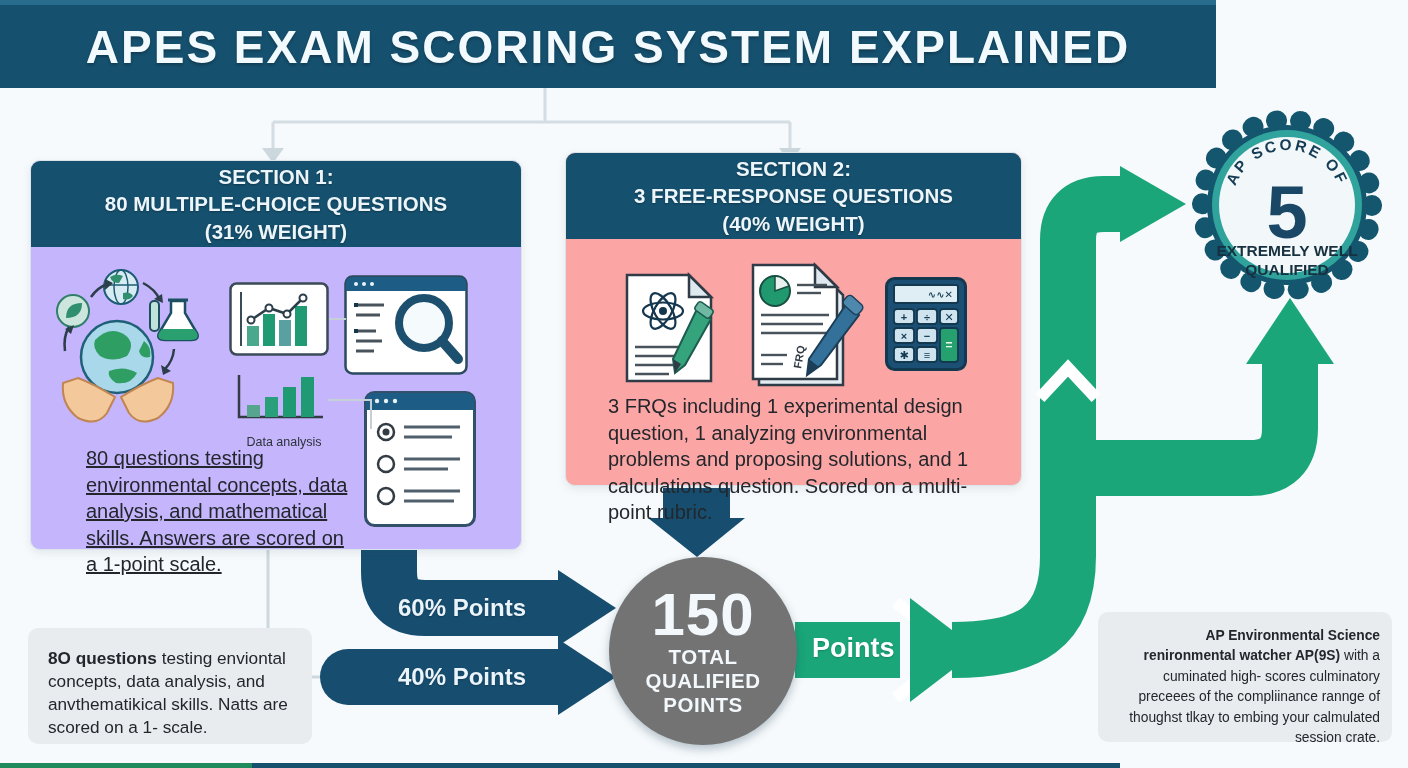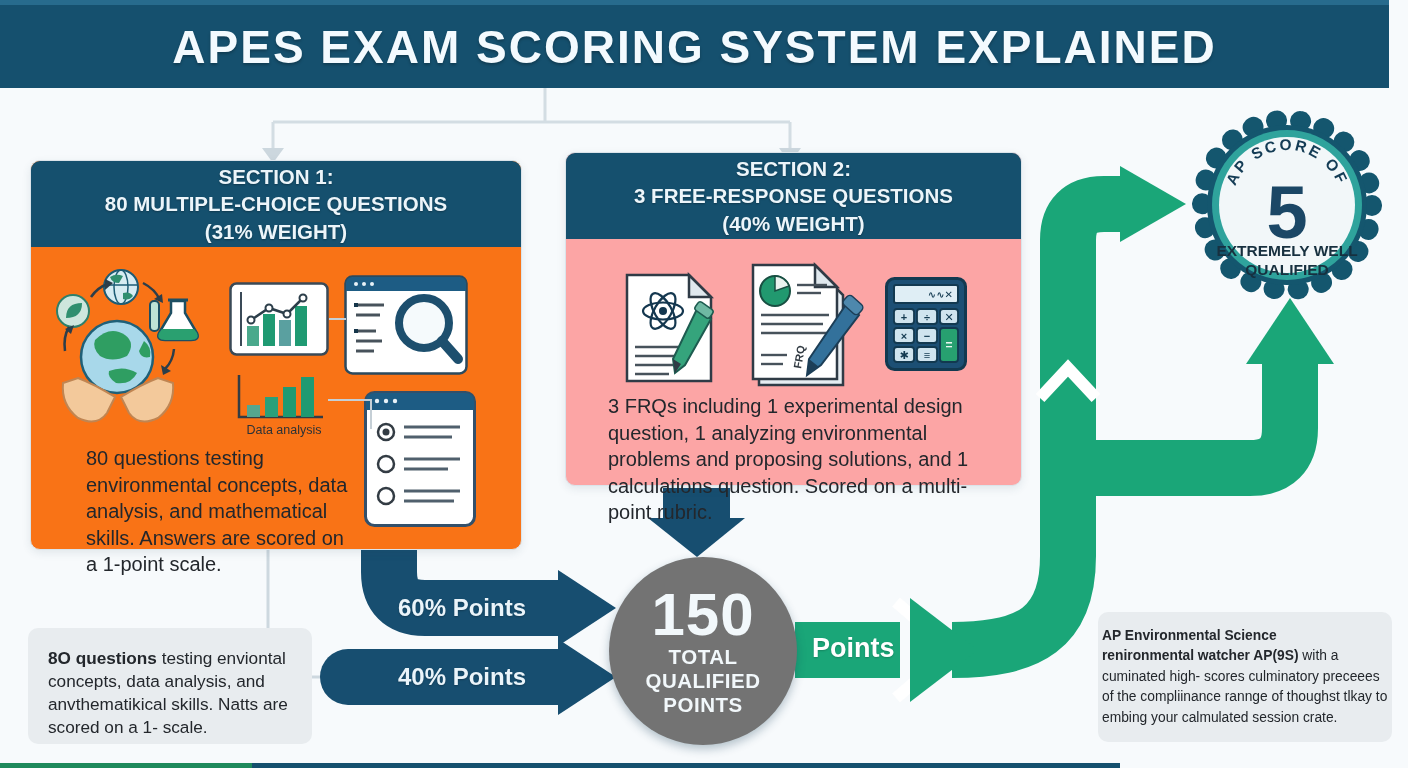--- a/index.html
+++ b/index.html
@@ -1,55 +1,55 @@
 <!DOCTYPE html>
 <html><head>
 <meta charset="utf-8">
 <style>
   html,body{margin:0;padding:0;background:#e9edf0;}
   #canvas{position:relative;width:1408px;height:768px;background:#f7fafc;overflow:hidden;
           font-family:"Liberation Sans","DejaVu Sans",sans-serif;}
   
-  #header{position:absolute;left:0;top:0;width:1389px;height:88px;background:#15506e;
+  #header{position:absolute;left:0;top:0;width:1216px;height:88px;background:#15506e;
           border-top:5px solid #276b8d;box-sizing:border-box;display:flex;align-items:center;justify-content:center;}
   #header .title{color:#f3fafe;font-size:46px;font-weight:bold;letter-spacing:2px;white-space:nowrap;
           text-shadow:0 2px 3px rgba(0,0,0,.25);}
   
   svg.flow{position:absolute;left:0;top:0;z-index:1;}
   
-  .secbox{position:absolute;background:#f97316;border:1.5px solid #dbe4ea;border-radius:10px;
+  .secbox{position:absolute;background:#c4b5fd;border:1.5px solid #dbe4ea;border-radius:10px;
           box-shadow:0 3px 8px rgba(40,70,90,.10);z-index:2;}
   #sec1{left:30px;top:160px;width:490px;height:388px;}
   #sec2{left:565px;top:152px;width:455px;height:332px;background:#fca5a5;}
   .sechead{position:absolute;left:0;top:0;right:0;height:86px;background:#15506e;border-radius:9px 9px 0 0;
           display:flex;flex-direction:column;align-items:center;justify-content:center;color:#ecf5fa;
           font-weight:bold;font-size:20.5px;line-height:1.32;text-align:center;text-shadow:0 1px 2px rgba(0,0,0,.3);}
   .desc{position:absolute;color:#23272c;font-size:20px;line-height:1.33;}
-  #sec1 .desc{left:55px;top:284px;width:262px;}
+  #sec1 .desc{left:55px;top:284px;width:262px;text-decoration:underline;}
   #sec2 .desc{left:42px;top:240px;width:382px;}
   .icon-abs{position:absolute;}
   .conn{position:absolute;background:#c5cfd6;}
-  .caption{position:absolute;font-size:12.5px;color:#2c3237;text-align:center;}
+  .caption{position:absolute;font-size:12.5px;color:#2c3237;text-align:center;margin-top:12px;}
   
   #circle{position:absolute;left:609px;top:557px;width:188px;height:188px;border-radius:50%;
           background:#737373;z-index:3;display:flex;flex-direction:column;align-items:center;justify-content:center;
           color:#f2f8fb;text-align:center;box-shadow:0 4px 10px rgba(20,60,85,.3);}
   #circle .big{font-size:60px;font-weight:bold;line-height:1.0;letter-spacing:1px;}
   #circle .sm{font-size:20.5px;font-weight:bold;line-height:1.18;letter-spacing:.5px;}
   
   .bandlabel{position:absolute;color:#eaf4fa;font-weight:bold;font-size:24px;z-index:2;width:170px;
              text-shadow:0 1px 2px rgba(0,0,0,.25);}
   #lbl60{left:398px;top:594px;}
   #lbl40{left:398px;top:663px;}
   #lblpoints{position:absolute;left:812px;top:633px;color:#ffffff;font-weight:bold;font-size:27px;z-index:2;
              text-shadow:0 1px 2px rgba(0,0,0,.2);}
   
   .note{position:absolute;background:#e8ecef;border-radius:10px;color:#23272c;z-index:2;box-sizing:border-box;}
   #noteL{left:28px;top:628px;width:284px;height:116px;padding:19px 20px;font-size:17.2px;line-height:1.33;}
-  #noteR{left:1098px;top:612px;width:294px;height:130px;padding:14px 4px;font-size:13.8px;line-height:1.48;text-align:left;}
+  #noteR{left:1098px;top:612px;width:294px;height:130px;padding:14px 12px;font-size:13.8px;line-height:1.48;text-align:right;}
   .b{font-weight:bold;}
   .blockline{display:block;font-weight:bold;}
   
   #stripGreen{position:absolute;left:0;bottom:0;width:252px;height:5px;background:#1f8a5c;z-index:4;}
   #stripNavy{position:absolute;left:252px;bottom:0;width:868px;height:5px;background:#15506e;z-index:4;}
 </style>
 </head>
 <body>
 
 <div id="canvas">

